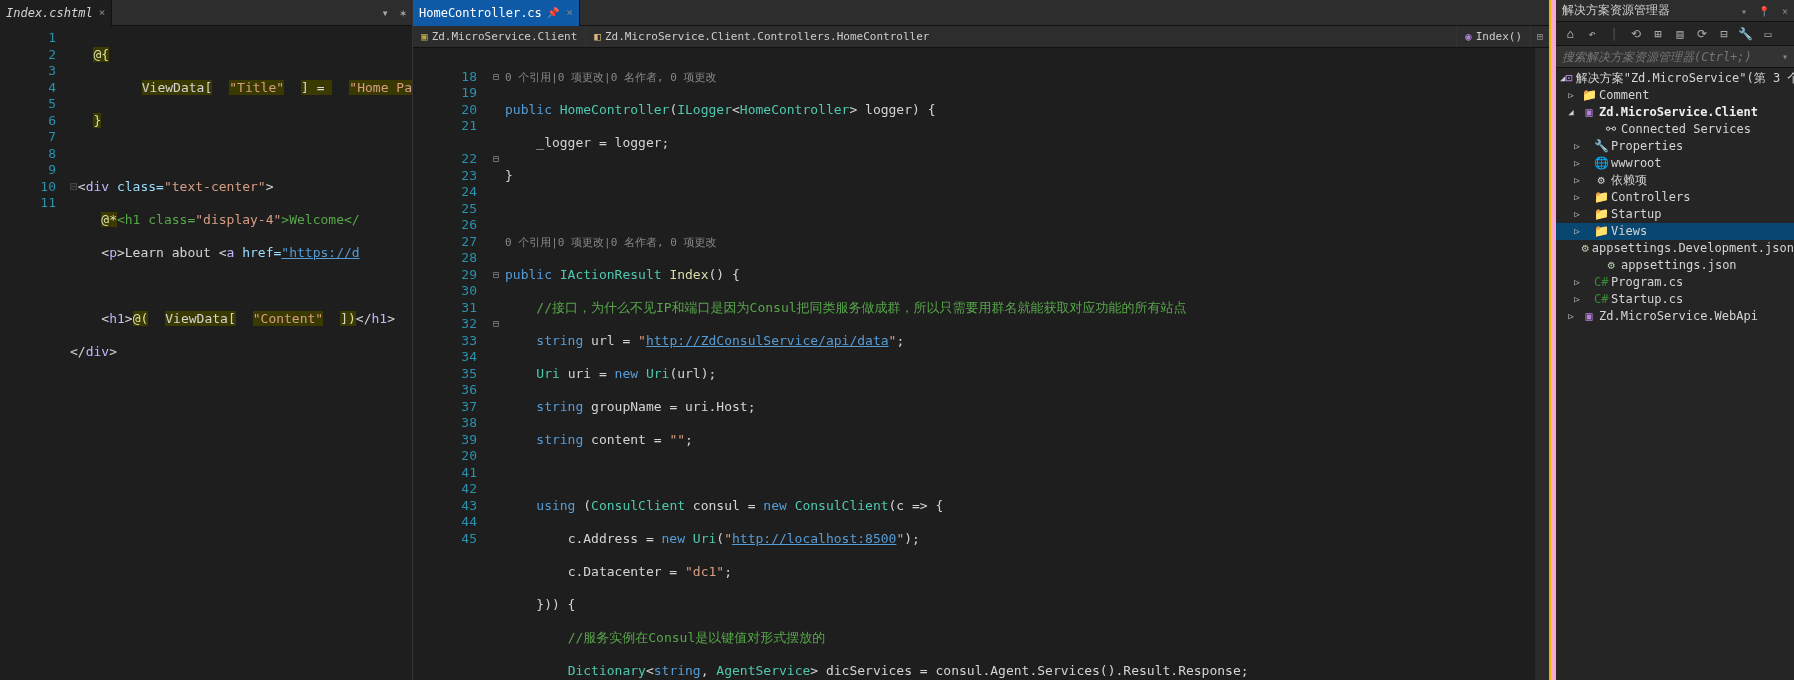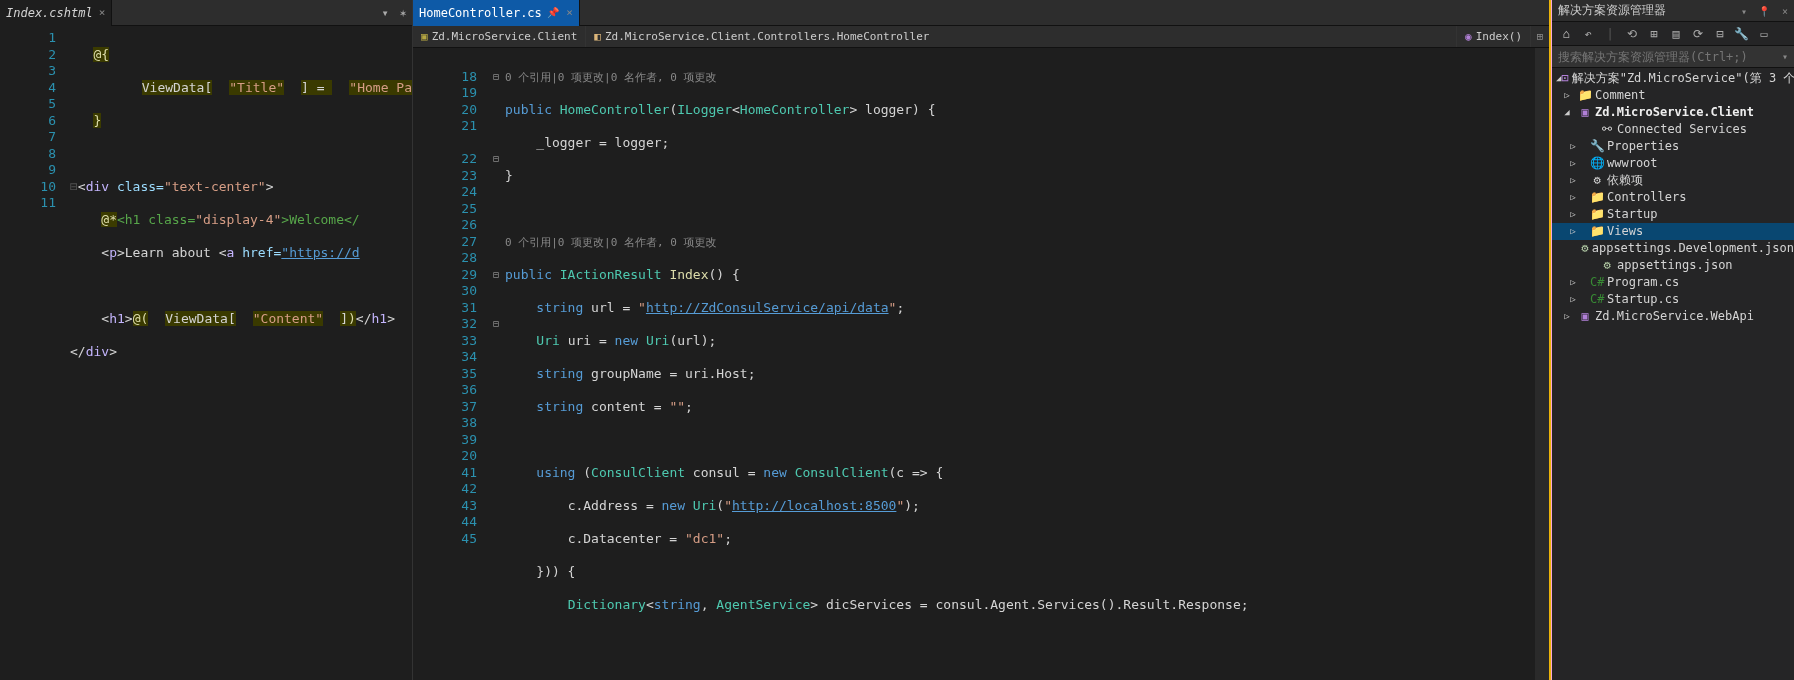--- a/index.html
+++ b/index.html
@@ -69,39 +69,39 @@
     width:18px; background:#1e1e1e; padding-top:4px; color:#888;
     line-height:16.5px; font-size:10px; text-align:center;
   }
   .fold-col div { height:16.5px; }
   .mid-code {
     flex:1; padding-top:4px; line-height:16.5px; white-space:pre; overflow:hidden;
   }
   .scroll-right { width:14px; background:#2a2a2a; }
 
   
-  .pane-right { width:243px; background:#252526; display:flex; flex-direction:column; border-left:1px solid #f9a8d4; font-size:12px; }
+  .pane-right { width:243px; background:#252526; display:flex; flex-direction:column; border-left:5px solid #f9a8d4; font-size:12px; }
   .sx-title {
     height:22px; background:#2d2d2d; display:flex; align-items:center;
     padding:0 6px; justify-content:space-between; border-bottom:1px solid #111;
   }
   .sx-title .lbl { color:#ccc; }
   .sx-title .btns span { margin-left:4px; color:#888; cursor:pointer; font-size:10px; }
   .sx-toolbar {
     height:24px; display:flex; align-items:center; gap:6px; padding:0 6px;
     border-bottom:1px solid #111;
   }
   .sx-toolbar span { width:16px; text-align:center; color:#aaa; cursor:pointer; font-size:12px; }
   .sx-search {
     height:22px; background:#333; display:flex; align-items:center; padding:0 6px;
     border-bottom:1px solid #111;
   }
   .sx-search input {
     background:transparent; border:none; color:#999; width:100%; outline:none;
-    font-family:inherit; font-size:12px;
+    font-family:inherit; font-size:12px;font-style:italic;
   }
   .tree { flex:1; overflow:auto; padding:2px 0; }
   .tree-row {
     height:17px; line-height:17px; display:flex; align-items:center;
     padding-left:4px; white-space:nowrap; cursor:pointer;
   }
   .tree-row.sel { background:#094771; }
   .tw { display:inline-block; text-align:center; color:#ccc; font-size:9px; }
   .ticon { display:inline-block; width:14px; text-align:center; margin-right:3px; }
   .folder { color:#dcb67a; }
@@ -243,29 +243,31 @@
         <div></div>
     </div>
     <div class="mid-code">
 <div class="code-line"><span class="lens">0 个引用|0 项更改|0 名作者, 0 项更改</span></div>
 <div class="code-line"><span class="tok-kw">public </span><span class="tok-type">HomeController</span><span>(</span><span class="tok-type">ILogger</span><span>&lt;</span><span class="tok-type">HomeController</span><span>&gt; logger) {</span></div>
 <div class="code-line">    <span>_logger = logger;</span></div>
 <div class="code-line"><span>}</span></div>
 <div class="code-line"></div>
 <div class="code-line"><span class="lens">0 个引用|0 项更改|0 名作者, 0 项更改</span></div>
 <div class="code-line"><span class="tok-kw">public </span><span class="tok-type">IActionResult </span><span class="tok-fn">Index</span><span>() {</span></div>
+<div class="code-line">    <span class="tok-com">//接口，为什么不见IP和端口是因为Consul把同类服务做成群，所以只需要用群名就能获取对应功能的所有站点</span></div>
 <div class="code-line">    <span class="tok-kw">string </span><span>url = </span><span class="tok-str">"</span><span class="tok-url">http://ZdConsulService/api/data</span><span class="tok-str">"</span>;</div>
 <div class="code-line">    <span class="tok-type">Uri </span><span>uri = </span><span class="tok-kw">new </span><span class="tok-type">Uri</span><span>(url);</span></div>
 <div class="code-line">    <span class="tok-kw">string </span><span>groupName = uri.Host;</span></div>
 <div class="code-line">    <span class="tok-kw">string </span><span>content = </span><span class="tok-str">""</span>;</div>
 <div class="code-line"></div>
 <div class="code-line">    <span class="tok-kw">using </span><span>(</span><span class="tok-type">ConsulClient </span><span>consul = </span><span class="tok-kw">new </span><span class="tok-type">ConsulClient</span><span>(c =&gt; {</span></div>
 <div class="code-line">        <span>c.Address = </span><span class="tok-kw">new </span><span class="tok-type">Uri</span><span>(</span><span class="tok-str">"</span><span class="tok-url">http://localhost:8500</span><span class="tok-str">"</span>);</div>
 <div class="code-line">        <span>c.Datacenter = </span><span class="tok-str">"dc1"</span>;</div>
 <div class="code-line">    <span>})) {</span></div>
+<div class="code-line">        <span class="tok-com">//服务实例在Consul是以键值对形式摆放的</span></div>
 <div class="code-line">        <span class="tok-type">Dictionary</span><span>&lt;</span><span class="tok-kw">string</span><span>, </span><span class="tok-type">AgentService</span><span>&gt; dicServices = consul.Agent.Services().Result.Response;</span></div>
 
 
 
 
 
 
 
 
 

